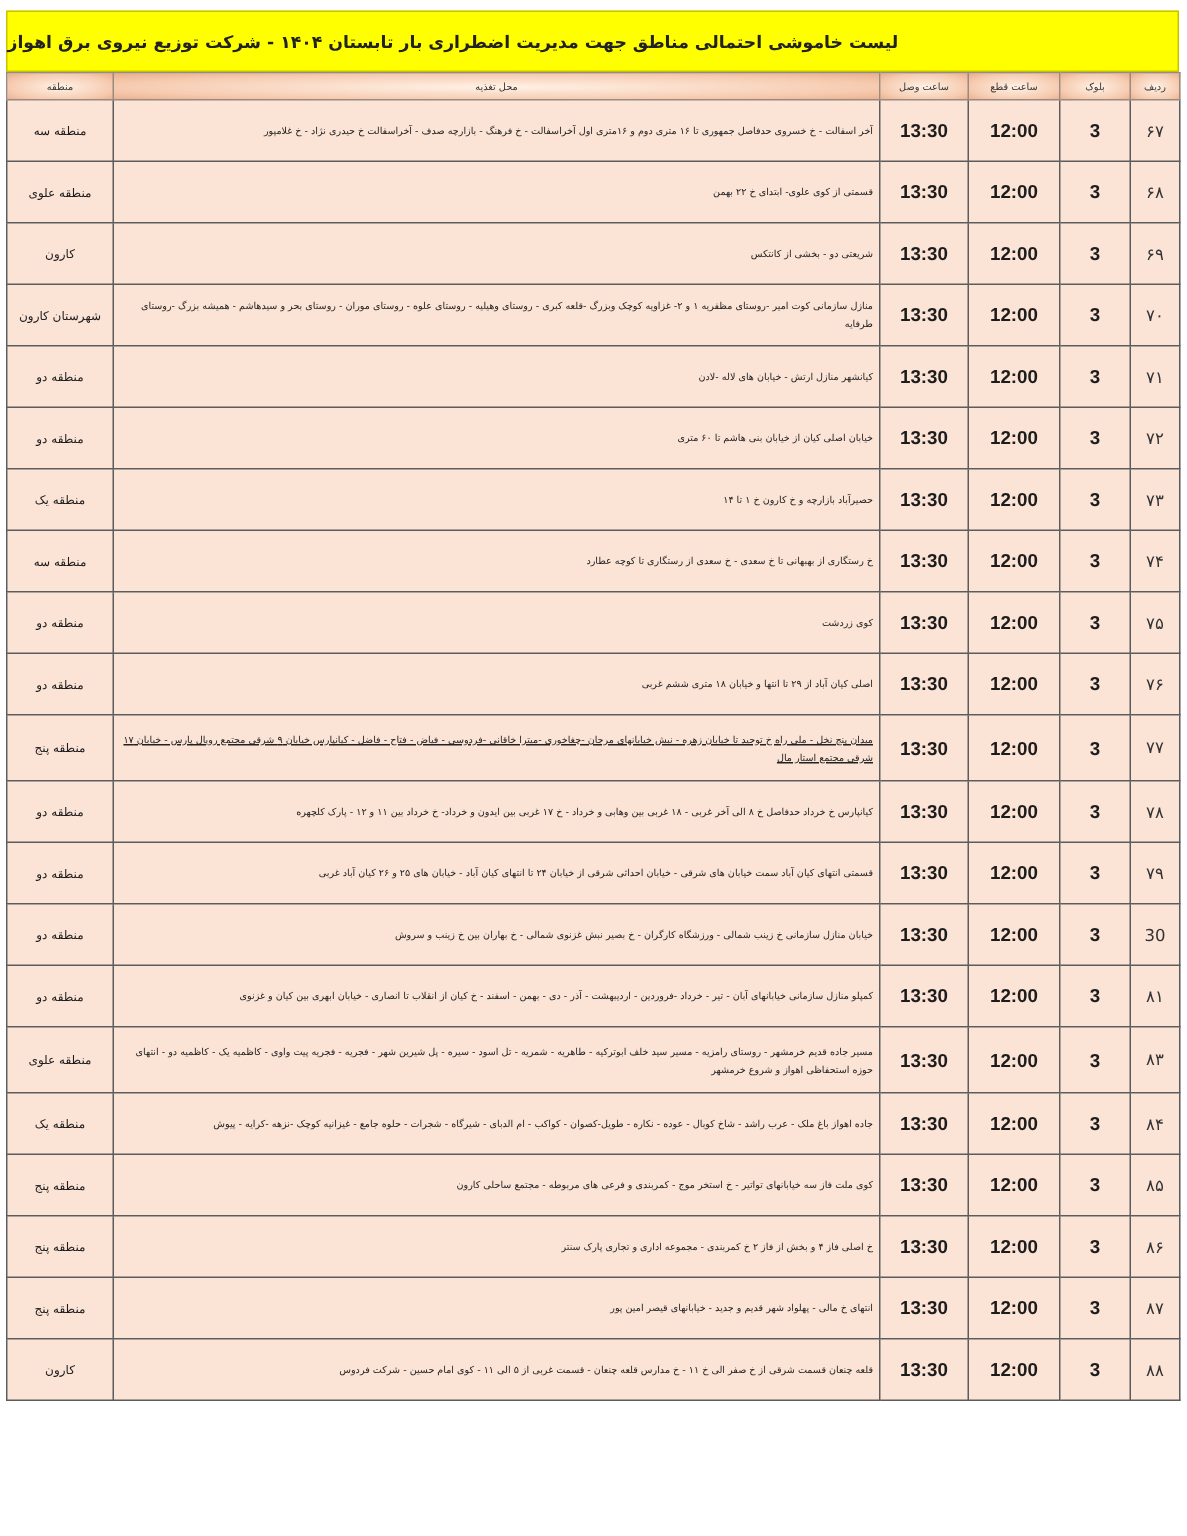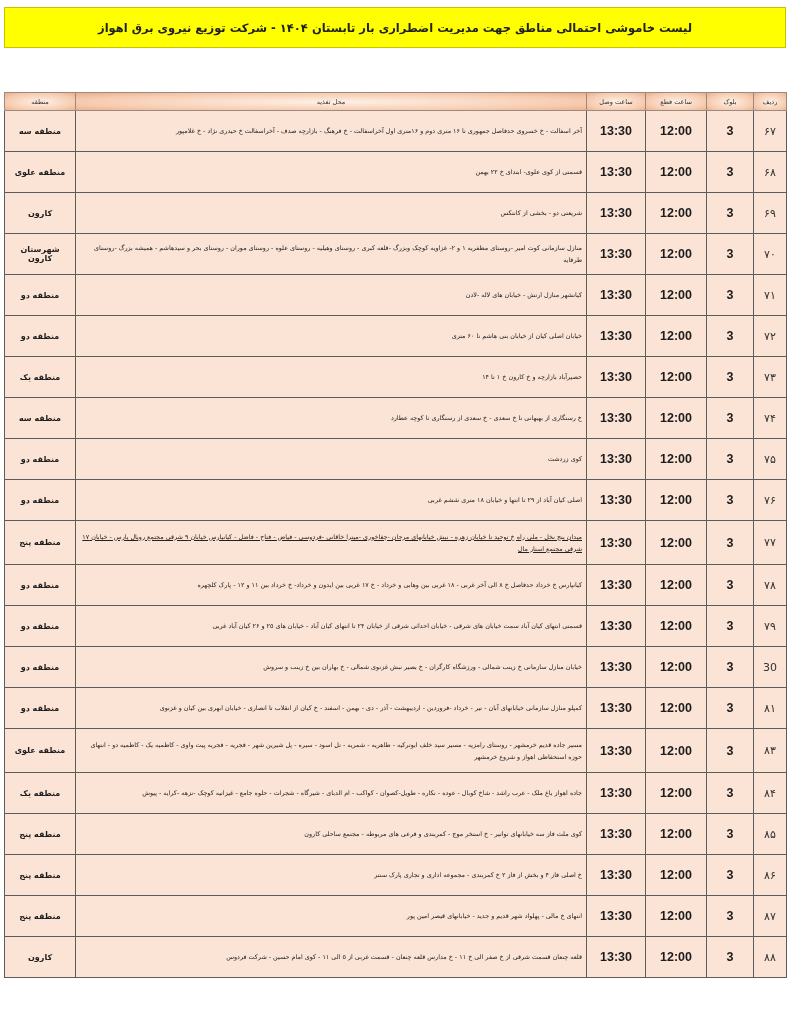--- a/index.html
+++ b/index.html
@@ -1,30 +1,30 @@
 <!DOCTYPE html>
 <html><head>
   <meta charset="utf-8">
   <style>
     html, body { margin: 0; padding: 0; background: #ffffff; }
     body { width: 791px; height: 1024px; position: relative; overflow: hidden;
            font-family: "DejaVu Sans", sans-serif; }
     .sheet { position: absolute; left: 4px; top: 7px; width: 782px; }
     .title-band { height: 41px; background: #ffff00; border: 1px solid #c9c200;
-                  display: flex; align-items: center; justify-content: center; box-sizing: border-box; }
+                  display: flex; align-items: center; box-sizing: border-box; }
     .title-band span { font-size: 11.5px; color: #222; direction: rtl; font-weight: bold; }
     .date-band { height: 22px; background: #ff0000; display: flex; align-items: center; justify-content: center; }
     .date-band span { font-family: "Liberation Sans", sans-serif; font-weight: bold; font-size: 15px; color: #1a1a1a; }
-    table { border-collapse: collapse; width: 782px; table-layout: fixed; direction: ltr; margin-top: 44px; }
+    table { border-collapse: collapse; width: 782px; table-layout: fixed; direction: ltr; }
     th { height: 17px; font-size: 6.5px; font-weight: normal; color: #333; border: 1px solid #9a8a80;
          background: radial-gradient(ellipse at center, #fff1e6 0%, #f6cbb0 70%, #eab08e 100%);
          direction: rtl; padding: 0; }
     td { background: #fbe3d6; border: 1px solid #5c5c5c; text-align: center; vertical-align: middle;
          height: 41px; padding: 0 4px; box-sizing: border-box; }
-    td.region { font-size: 8px; font-weight: bold; color: #1d1d1d; direction: rtl; }
+    td.region { font-size: 8px; font-weight: normal; color: #1d1d1d; direction: rtl; }
     td.loc { font-size: 6.4px; color: #222; direction: rtl; line-height: 12px; text-align: right; }
     td.time, td.block { font-family: "Liberation Sans", sans-serif; font-weight: bold; font-size: 12.5px; color: #1c1c1c; }
     td.rownum { font-size: 11px; color: #333; direction: rtl; }
   </style>
 </head>
 <body>
 
 <div class="sheet">
   <div class="title-band">
     <span>لیست خاموشی احتمالی مناطق جهت مدیریت اضطراری بار تابستان ۱۴۰۴ - شرکت توزیع نیروی برق اهواز</span>

